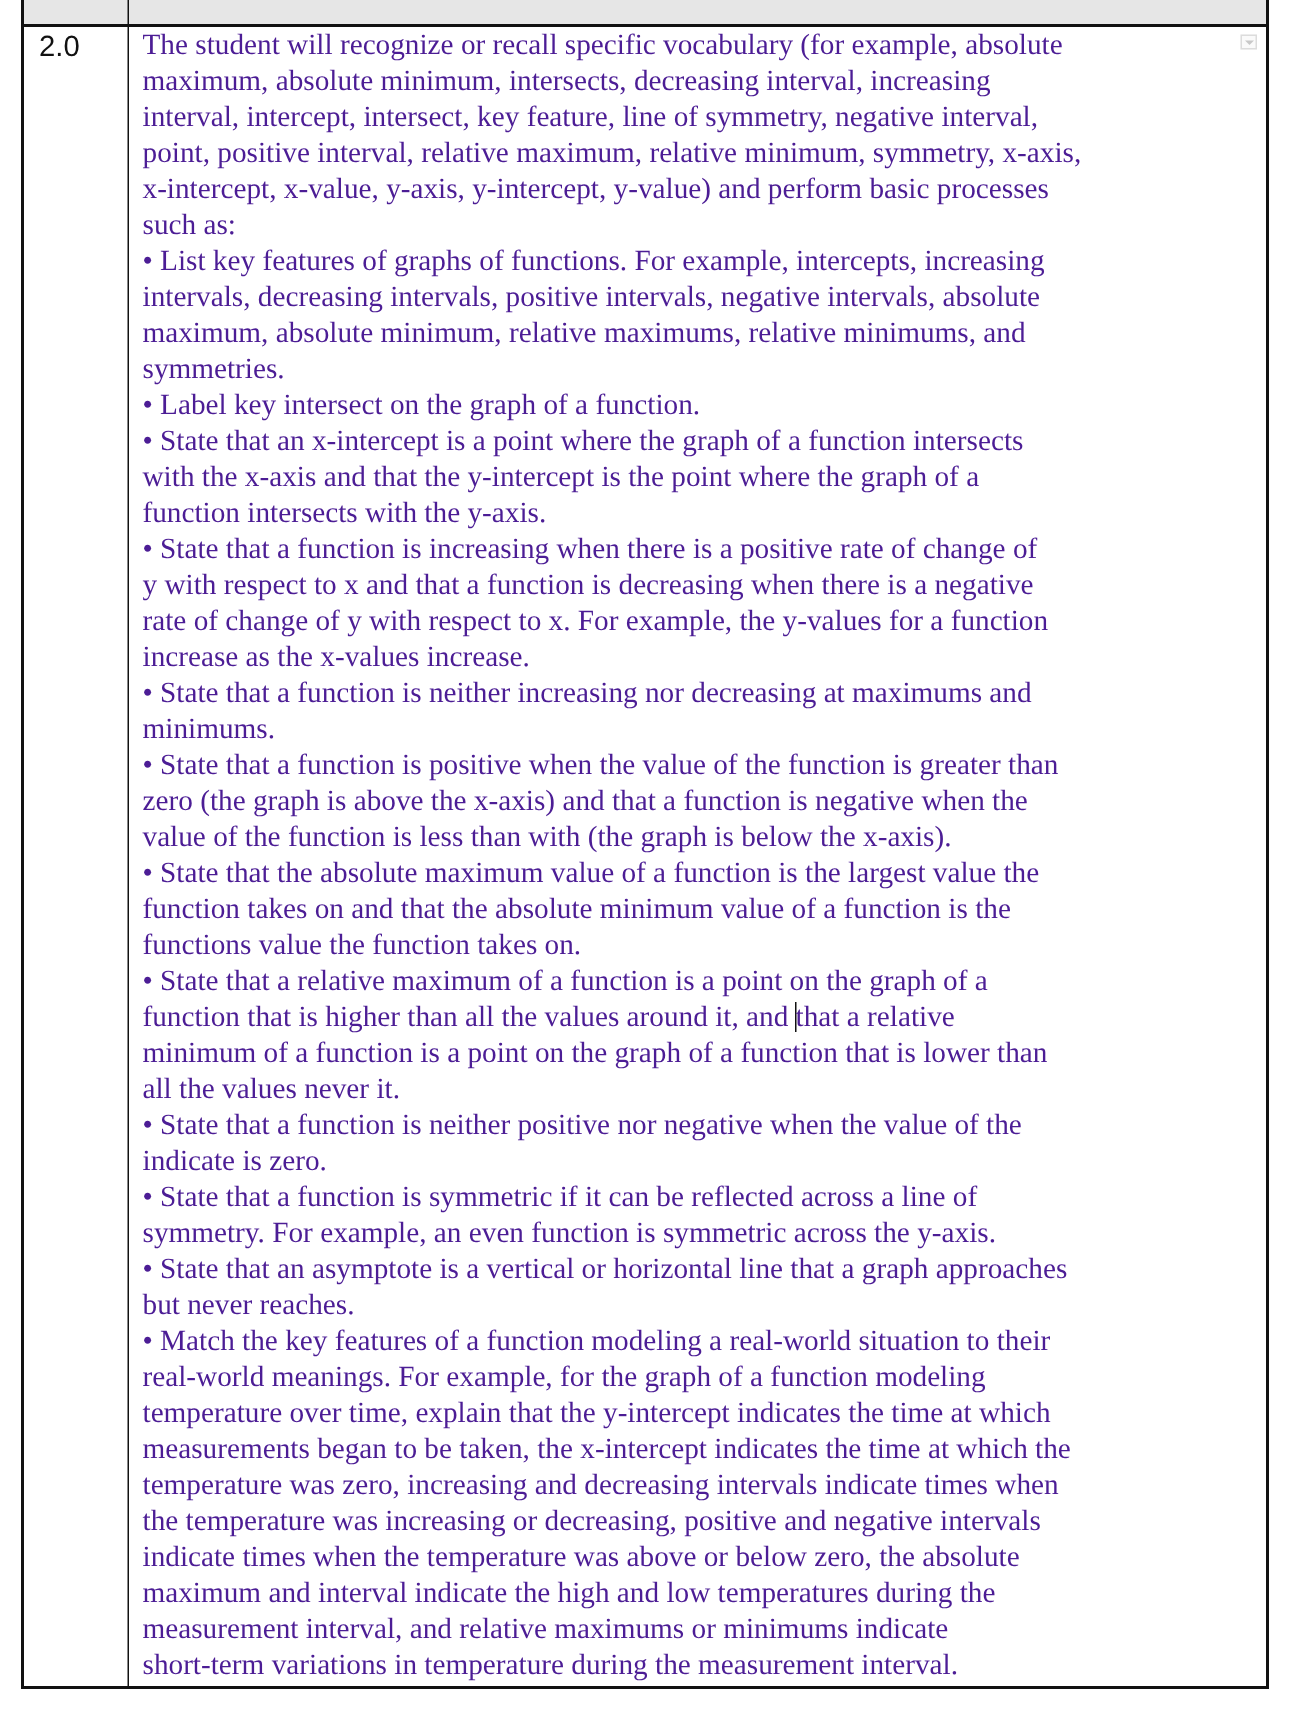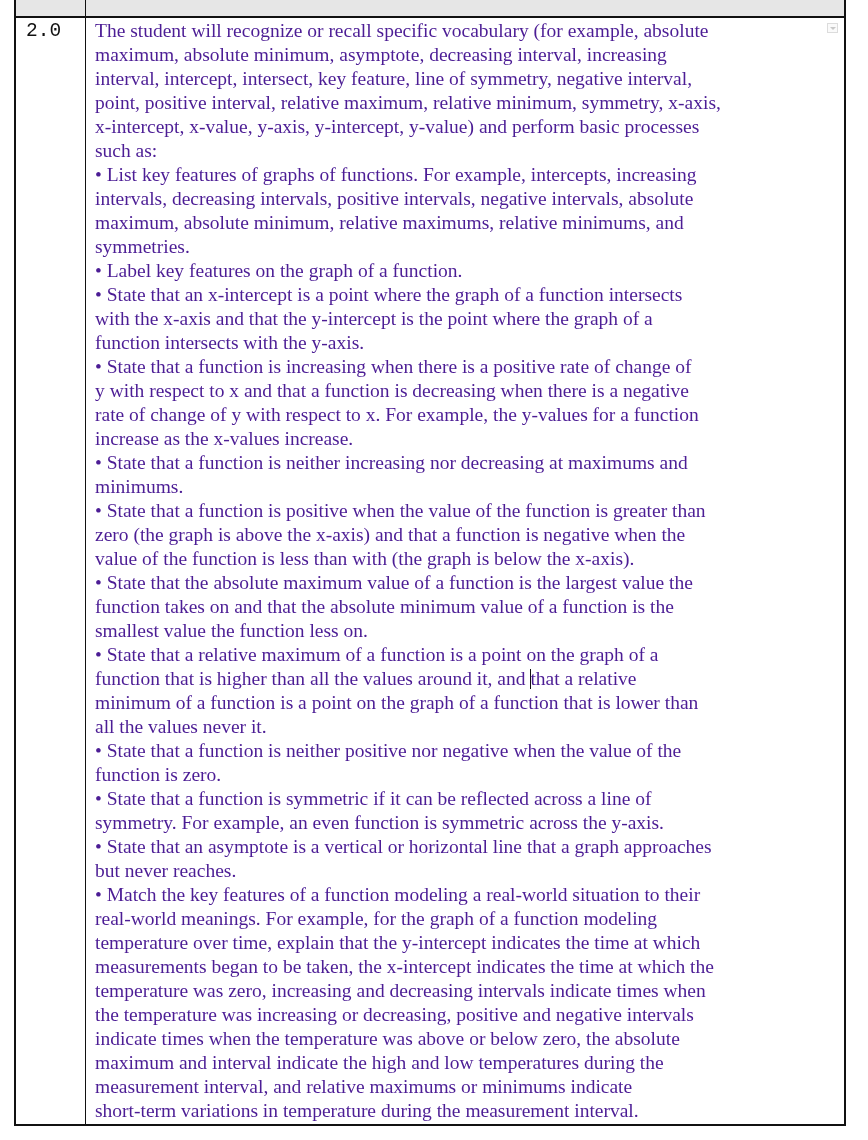--- a/index.html
+++ b/index.html
@@ -28,21 +28,21 @@
   }
   .header-row td {
     background: #e6e6e6;
     height: 16px;
     border-bottom: 2px solid #111;
   }
   .col-num {
     width: 59px;
   }
   .num-cell {
-    font-family: Liberation Mono, monospace;
+    font-family: Liberation Sans, sans-serif;
     font-size: 19.5px;
     line-height: 24px;
     color: #111;
     padding: 1px 0 0 10px !important;
     margin-top: 20px;
   }
   .text-cell {
     position: relative;
     font-family: "Liberation Serif", "DejaVu Serif", serif;
     font-size: 19.5px;
@@ -92,51 +92,51 @@
     <td></td>
   </tr>
   <tr>
     <td class="col-num num-cell">
       <span>2.0</span>
     </td>
     <td class="text-cell">
       <span class="dropdown-arrow"></span>
       <div id="lines">
             <span class="line">The student will recognize or recall specific vocabulary (for example, absolute</span>
-            <span class="line">maximum, absolute minimum, asymptote, decreasing interval, increasing</span>
+            <span class="line">maximum, absolute minimum, intersects, decreasing interval, increasing</span>
             <span class="line">interval, intercept, intersect, key feature, line of symmetry, negative interval,</span>
             <span class="line">point, positive interval, relative maximum, relative minimum, symmetry, x-axis,</span>
             <span class="line">x-intercept, x-value, y-axis, y-intercept, y-value) and perform basic processes</span>
             <span class="line">such as:</span>
             <span class="line">• List key features of graphs of functions. For example, intercepts, increasing</span>
             <span class="line">intervals, decreasing intervals, positive intervals, negative intervals, absolute</span>
             <span class="line">maximum, absolute minimum, relative maximums, relative minimums, and</span>
             <span class="line">symmetries.</span>
-            <span class="line">• Label key features on the graph of a function.</span>
+            <span class="line">• Label key intersect on the graph of a function.</span>
             <span class="line">• State that an x-intercept is a point where the graph of a function intersects</span>
             <span class="line">with the x-axis and that the y-intercept is the point where the graph of a</span>
             <span class="line">function intersects with the y-axis.</span>
             <span class="line">• State that a function is increasing when there is a positive rate of change of</span>
             <span class="line">y with respect to x and that a function is decreasing when there is a negative</span>
             <span class="line">rate of change of y with respect to x. For example, the y-values for a function</span>
             <span class="line">increase as the x-values increase.</span>
             <span class="line">• State that a function is neither increasing nor decreasing at maximums and</span>
             <span class="line">minimums.</span>
             <span class="line">• State that a function is positive when the value of the function is greater than</span>
             <span class="line">zero (the graph is above the x-axis) and that a function is negative when the</span>
             <span class="line">value of the function is less than with (the graph is below the x-axis).</span>
             <span class="line">• State that the absolute maximum value of a function is the largest value the</span>
             <span class="line">function takes on and that the absolute minimum value of a function is the</span>
-            <span class="line">smallest value the function less on.</span>
+            <span class="line">functions value the function takes on.</span>
             <span class="line">• State that a relative maximum of a function is a point on the graph of a</span>
             <span class="line"><span>function that is higher than all the values around it, and </span><span class="caret"></span><span>that a relative</span></span>
             <span class="line">minimum of a function is a point on the graph of a function that is lower than</span>
             <span class="line">all the values never it.</span>
             <span class="line">• State that a function is neither positive nor negative when the value of the</span>
-            <span class="line">function is zero.</span>
+            <span class="line">indicate is zero.</span>
             <span class="line">• State that a function is symmetric if it can be reflected across a line of</span>
             <span class="line">symmetry. For example, an even function is symmetric across the y-axis.</span>
             <span class="line">• State that an asymptote is a vertical or horizontal line that a graph approaches</span>
             <span class="line">but never reaches.</span>
             <span class="line">• Match the key features of a function modeling a real-world situation to their</span>
             <span class="line">real-world meanings. For example, for the graph of a function modeling</span>
             <span class="line">temperature over time, explain that the y-intercept indicates the time at which</span>
             <span class="line">measurements began to be taken, the x-intercept indicates the time at which the</span>
             <span class="line">temperature was zero, increasing and decreasing intervals indicate times when</span>
             <span class="line">the temperature was increasing or decreasing, positive and negative intervals</span>

